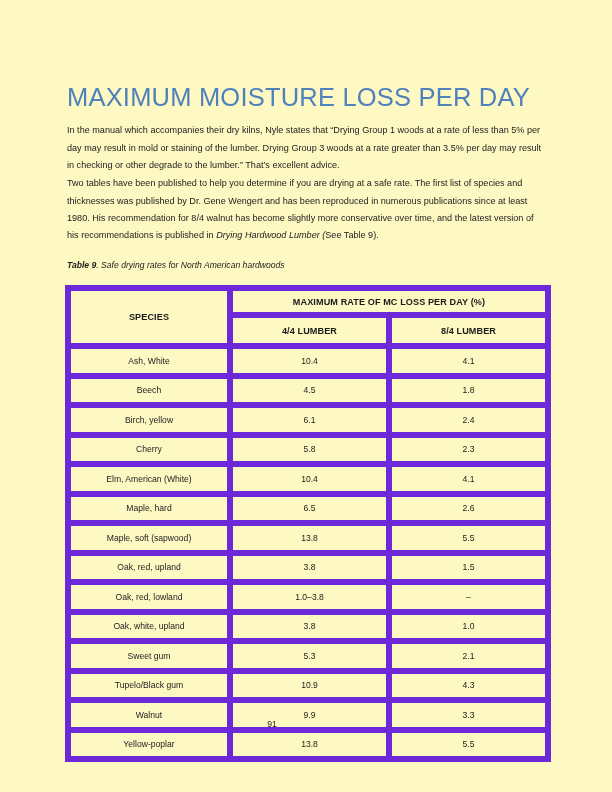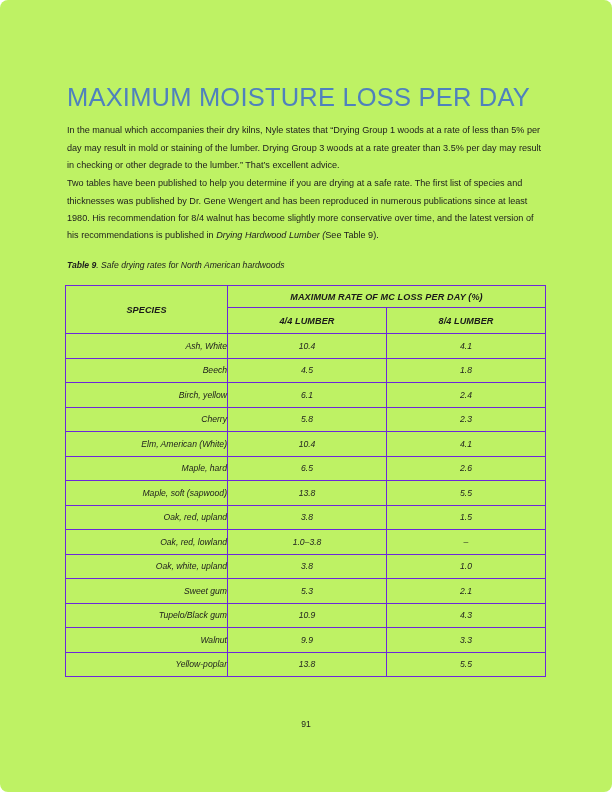--- a/index.html
+++ b/index.html
@@ -11,22 +11,21 @@
     width: 612px;
     height: 792px;
     position: relative;
     font-family: "Liberation Sans", sans-serif;
     color: #1a1a1a;
     overflow: hidden;
   }
   .page {
     position: absolute;
     inset: 0;
-    background: #bef264;
-    border-radius: 8px;
+    background: #fef9c3;
   }
 
   
   .doc-heading {
     position: absolute;
     left: 67px;
     top: 66px;
     width: 490px;
     font-size: 25.5px;
     font-weight: 400;
@@ -71,24 +70,23 @@
   .data-table {
     position: absolute;
     left: 65px;
     top: 285px;
     width: 480px;
     border-collapse: collapse;
     table-layout: fixed;
     font-size: 8.6px;
   }
   .data-table td, .data-table th {
-    border: 1px solid #6d28d9;
+    border: 6px solid #6d28d9;
     padding: 0;
     vertical-align: middle;
-    font-style: italic;
   }
   .data-table th {
     font-weight: bold;
     text-align: center;
     font-size: 9.1px;
     letter-spacing: 0.1px;
   }
   .th-species {
     height: 46px;
   }
@@ -96,38 +94,38 @@
     height: 21px;
   }
   .th-sub {
     height: 25px;
     margin-top: 18px;
   }
   .data-table tbody td {
     height: 23.5px;
   }
   .cell-species {
-    text-align: right;
+    text-align: center;
     padding-left: 7px;
     color: #1c1c1c;
   }
   .cell-num {
     text-align: center;
     color: #1c1c1c;
   }
   .col-species { width: 162px; }
   .col-44 { width: 159px; }
   .col-84 { width: 159px; }
 
   
   .page-number {
     position: absolute;
     left: 0;
     top: 719px;
-    width: 612px;
+    width: 544px;
     text-align: center;
     font-size: 8.6px;
     color: #1c1c1c;
   }
 </style>
 </head>
 <body>
 
 <div class="page">
 

